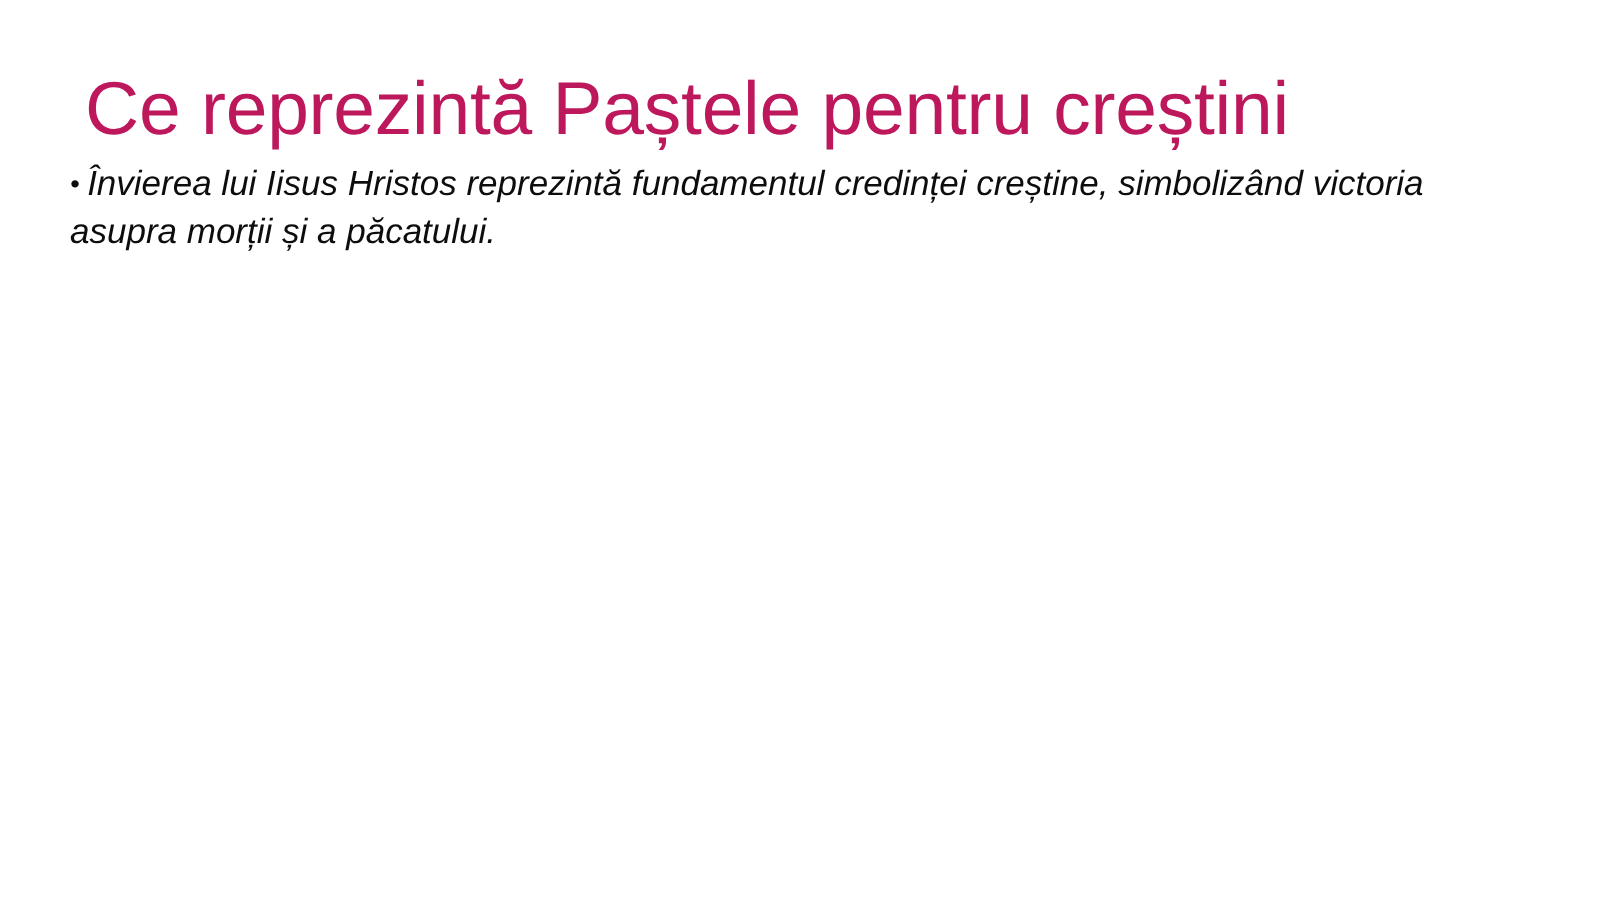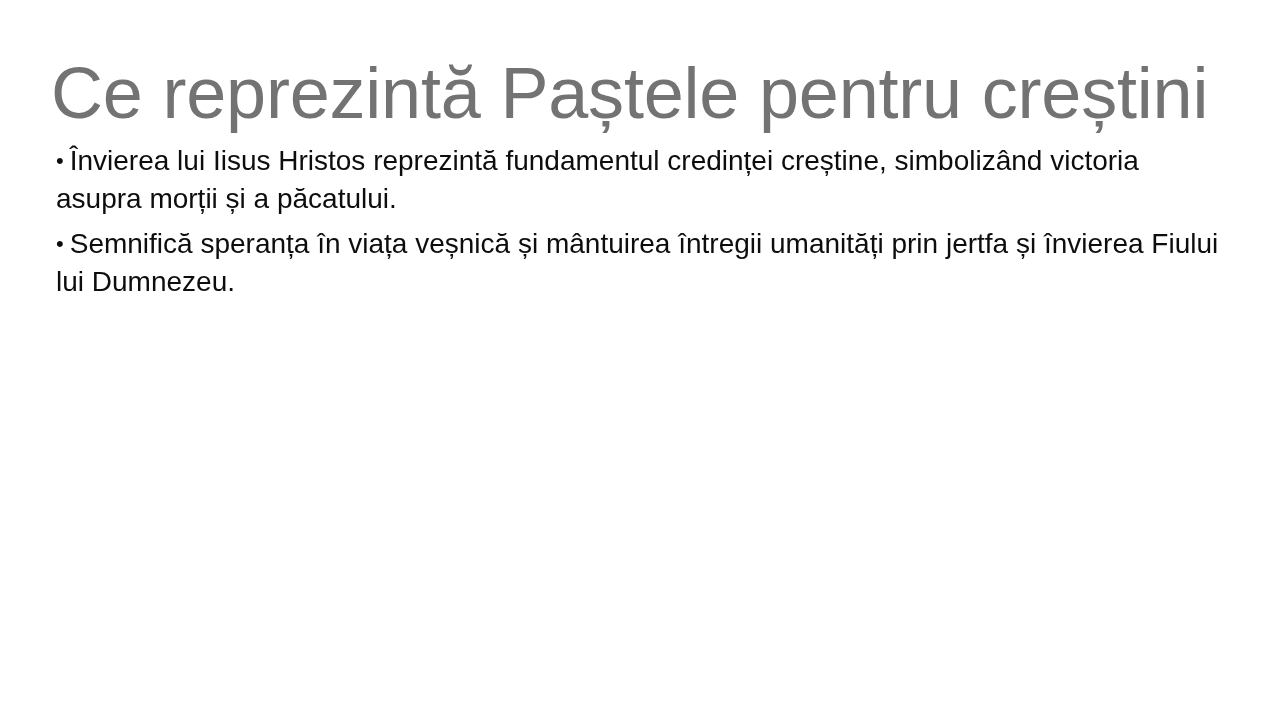--- a/index.html
+++ b/index.html
@@ -16,35 +16,36 @@
   }
   .slide {
     position: relative;
     width: 1280px;
     height: 720px;
     background: #ffffff;
     box-sizing: border-box;
   }
   .slide-title {
     position: absolute;
-    left: 51px;
+    left: 68px;
     top: 52px;
     width: 1170px;
-    font-size: 72px;
+    font-size: 60px;
     line-height: 1.15;
     font-weight: 400;
     letter-spacing: -0.2px;
-    color: #737373;
+    color: #be185d;
     white-space: nowrap;
   }
   .body-block {
     position: absolute;
     left: 56px;
-    top: 142px;
+    top: 128px;
     width: 1172px;
+    font-style: italic;
   }
   .bullet-para {
     font-size: 28px;
     line-height: 1.36;
     font-weight: 400;
     color: #0d0d0d;
     margin: 0 0 7px 0;
     text-indent: 0;
   }
   .bullet-para .dot {
@@ -60,18 +61,15 @@
 
   <div class="slide-title">Ce reprezintă Paștele pentru creștini</div>
 
   <div class="body-block">
 
     <p class="bullet-para">
       <span class="dot">•</span><span>Învierea lui Iisus Hristos reprezintă fundamentul credinței creștine, simbolizând victoria asupra morții și a păcatului.</span>
     </p>
 
 
-    <p class="bullet-para">
-      <span class="dot">•</span><span>Semnifică speranța în viața veșnică și mântuirea întregii umanități prin jertfa și învierea Fiului lui Dumnezeu.</span>
-    </p>
 
   </div>
 </div>
 
 </body></html>

